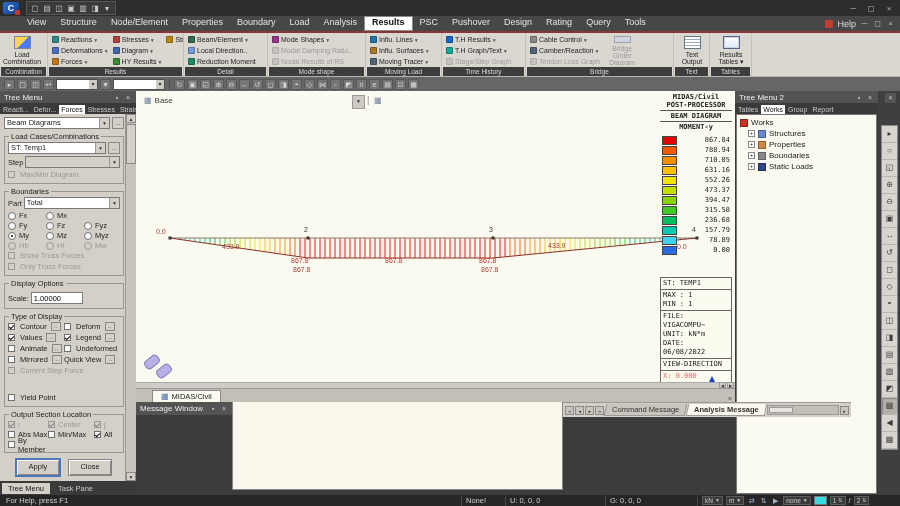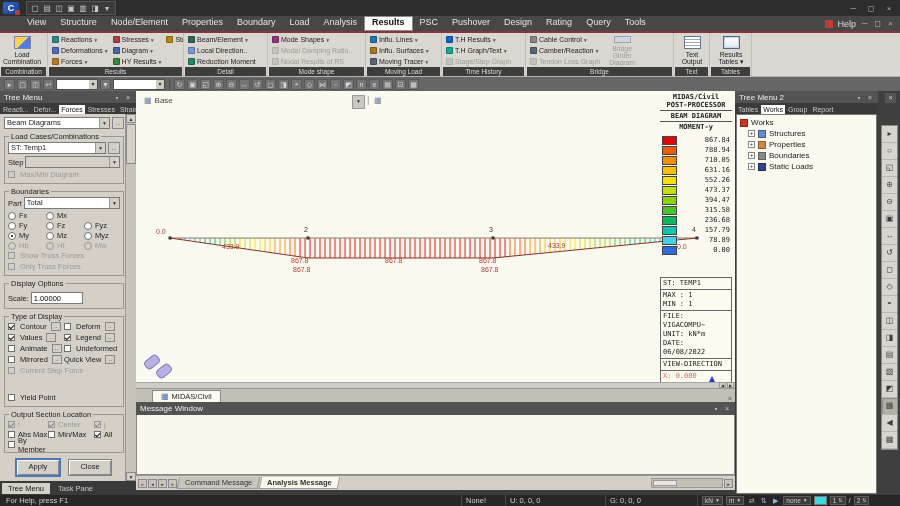--- a/index.html
+++ b/index.html
@@ -119,21 +119,21 @@
   .trow.child{padding-left:8px}
   .plusbox{width:7px;height:7px;border:1px solid #888;background:#fff;font-size:6px;line-height:5px;text-align:center;color:#333;box-sizing:border-box;flex:none}
   .ticon{width:8px;height:8px;flex:none;border:1px solid rgba(0,0,0,.3);box-sizing:border-box}
   
   #rightstrip{position:absolute;left:878px;top:91px;width:22px;height:404px;background:#3f3f3f}
   .stripclose{position:absolute;right:4px;top:2px;width:11px;height:10px;background:#555;color:#ccc;font-size:7px;text-align:center;line-height:9px}
   #vtools{position:absolute;left:3px;top:34px;width:15px;background:#d8d5ce;border:1px solid #8a8a8a;box-sizing:content-box}
   .vt{height:16px;font-size:8px;text-align:center;line-height:15px;color:#3c3c3c;border-bottom:1px solid #b9b6af}
   .vt.pressed{background:#b4b0a8;box-shadow:inset 1px 1px 1px #888}
   
-  #msgwin{position:absolute;left:136px;top:402px;width:599px;height:88px;display:flex;flex-direction:column}
+  #msgwin{position:absolute;left:136px;top:402px;width:715px;height:88px;display:flex;flex-direction:row}
   .mtitle{height:13px;background:#535353;color:#eee;font-size:8px;display:flex;align-items:center;padding:0 4px;gap:3px}
   .mbody{flex:1;background:#faf8ec;border:1px solid #888;border-top:none}
   .mtabs{height:14px;background:#d4d0c8;display:flex;align-items:center;font-size:7.5px;gap:1px;padding:0 2px;border-top:1px solid #999}
   .mnav{width:9px;height:9px;background:#c9c5bd;border:1px solid #8a8a8a;font-size:5px;line-height:8px;text-align:center;color:#333;box-sizing:border-box}
   .mtab{padding:1px 6px;color:#333;border:1px solid #999;border-top:none;background:#c9c5bd;transform:skewX(-12deg)}
   .mtab span{display:inline-block;transform:skewX(12deg)}
   .mtab.active{background:#faf8ec;font-weight:bold}
   .mscroll{width:70px;height:8px;background:#c2bfb7;border:1px solid #999;margin-left:auto;position:relative}
   .mscroll::after{content:"";position:absolute;left:1px;top:1px;width:22px;bottom:1px;background:#e8e5de;border:1px solid #999}
   

